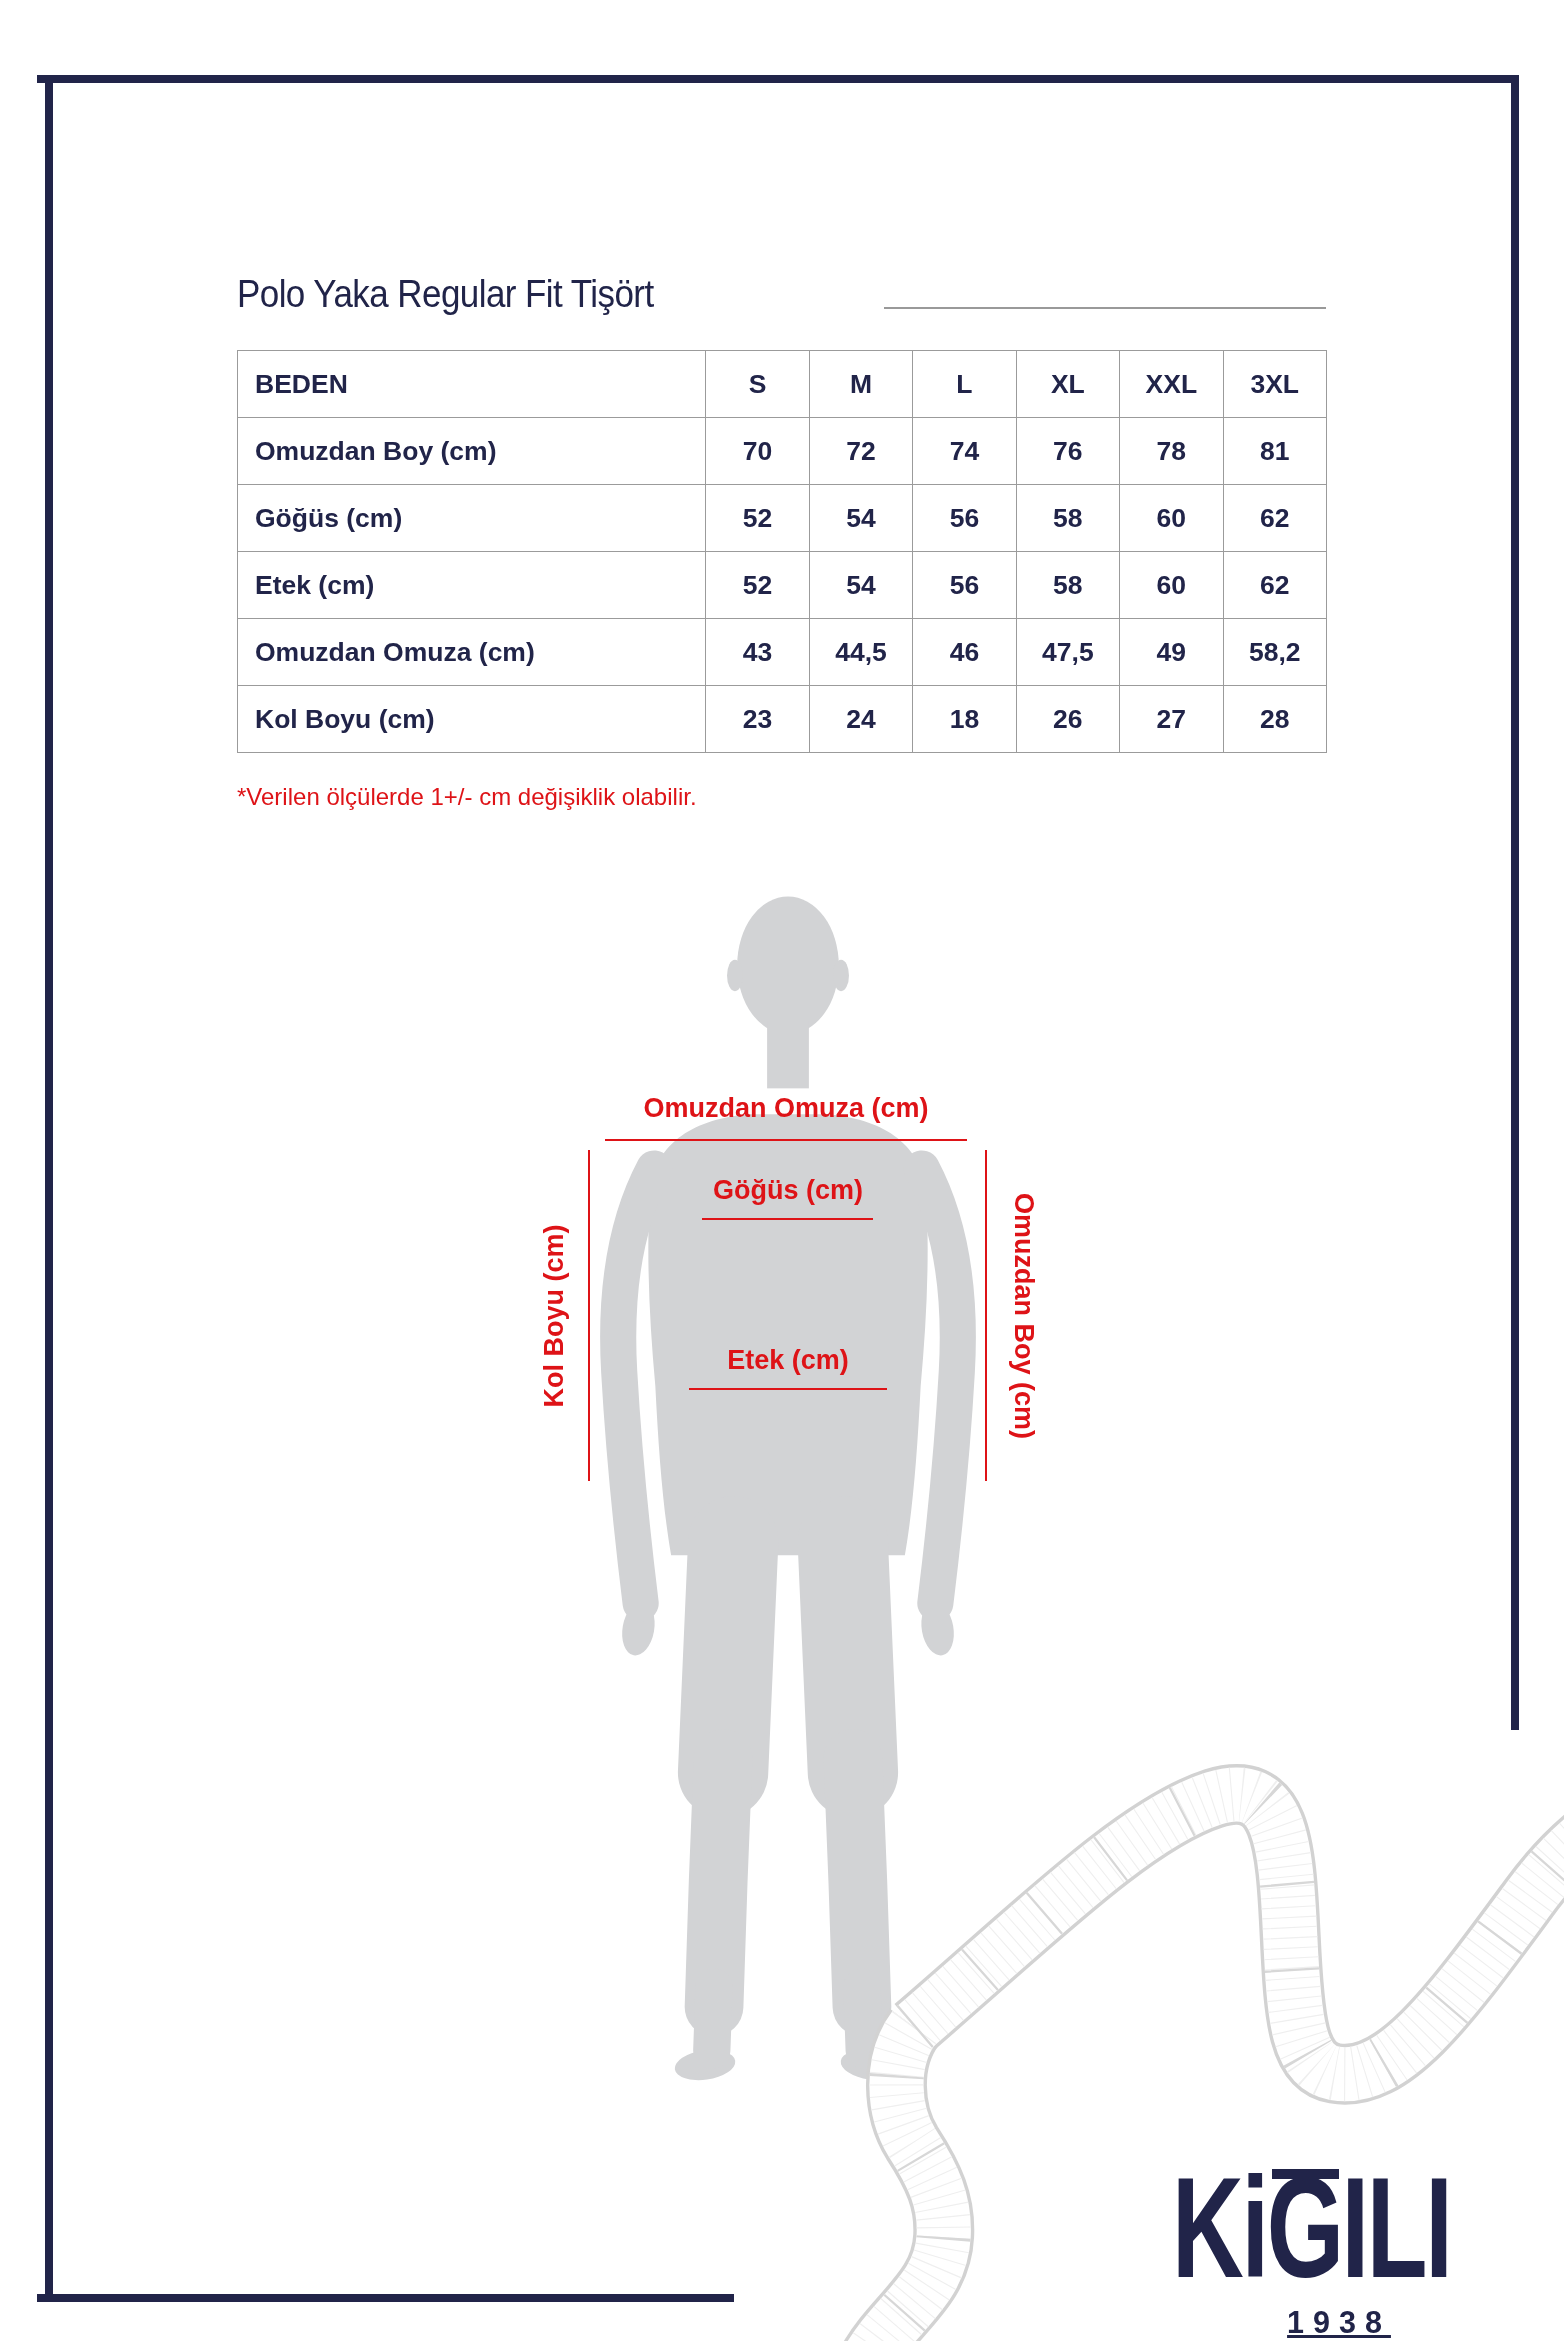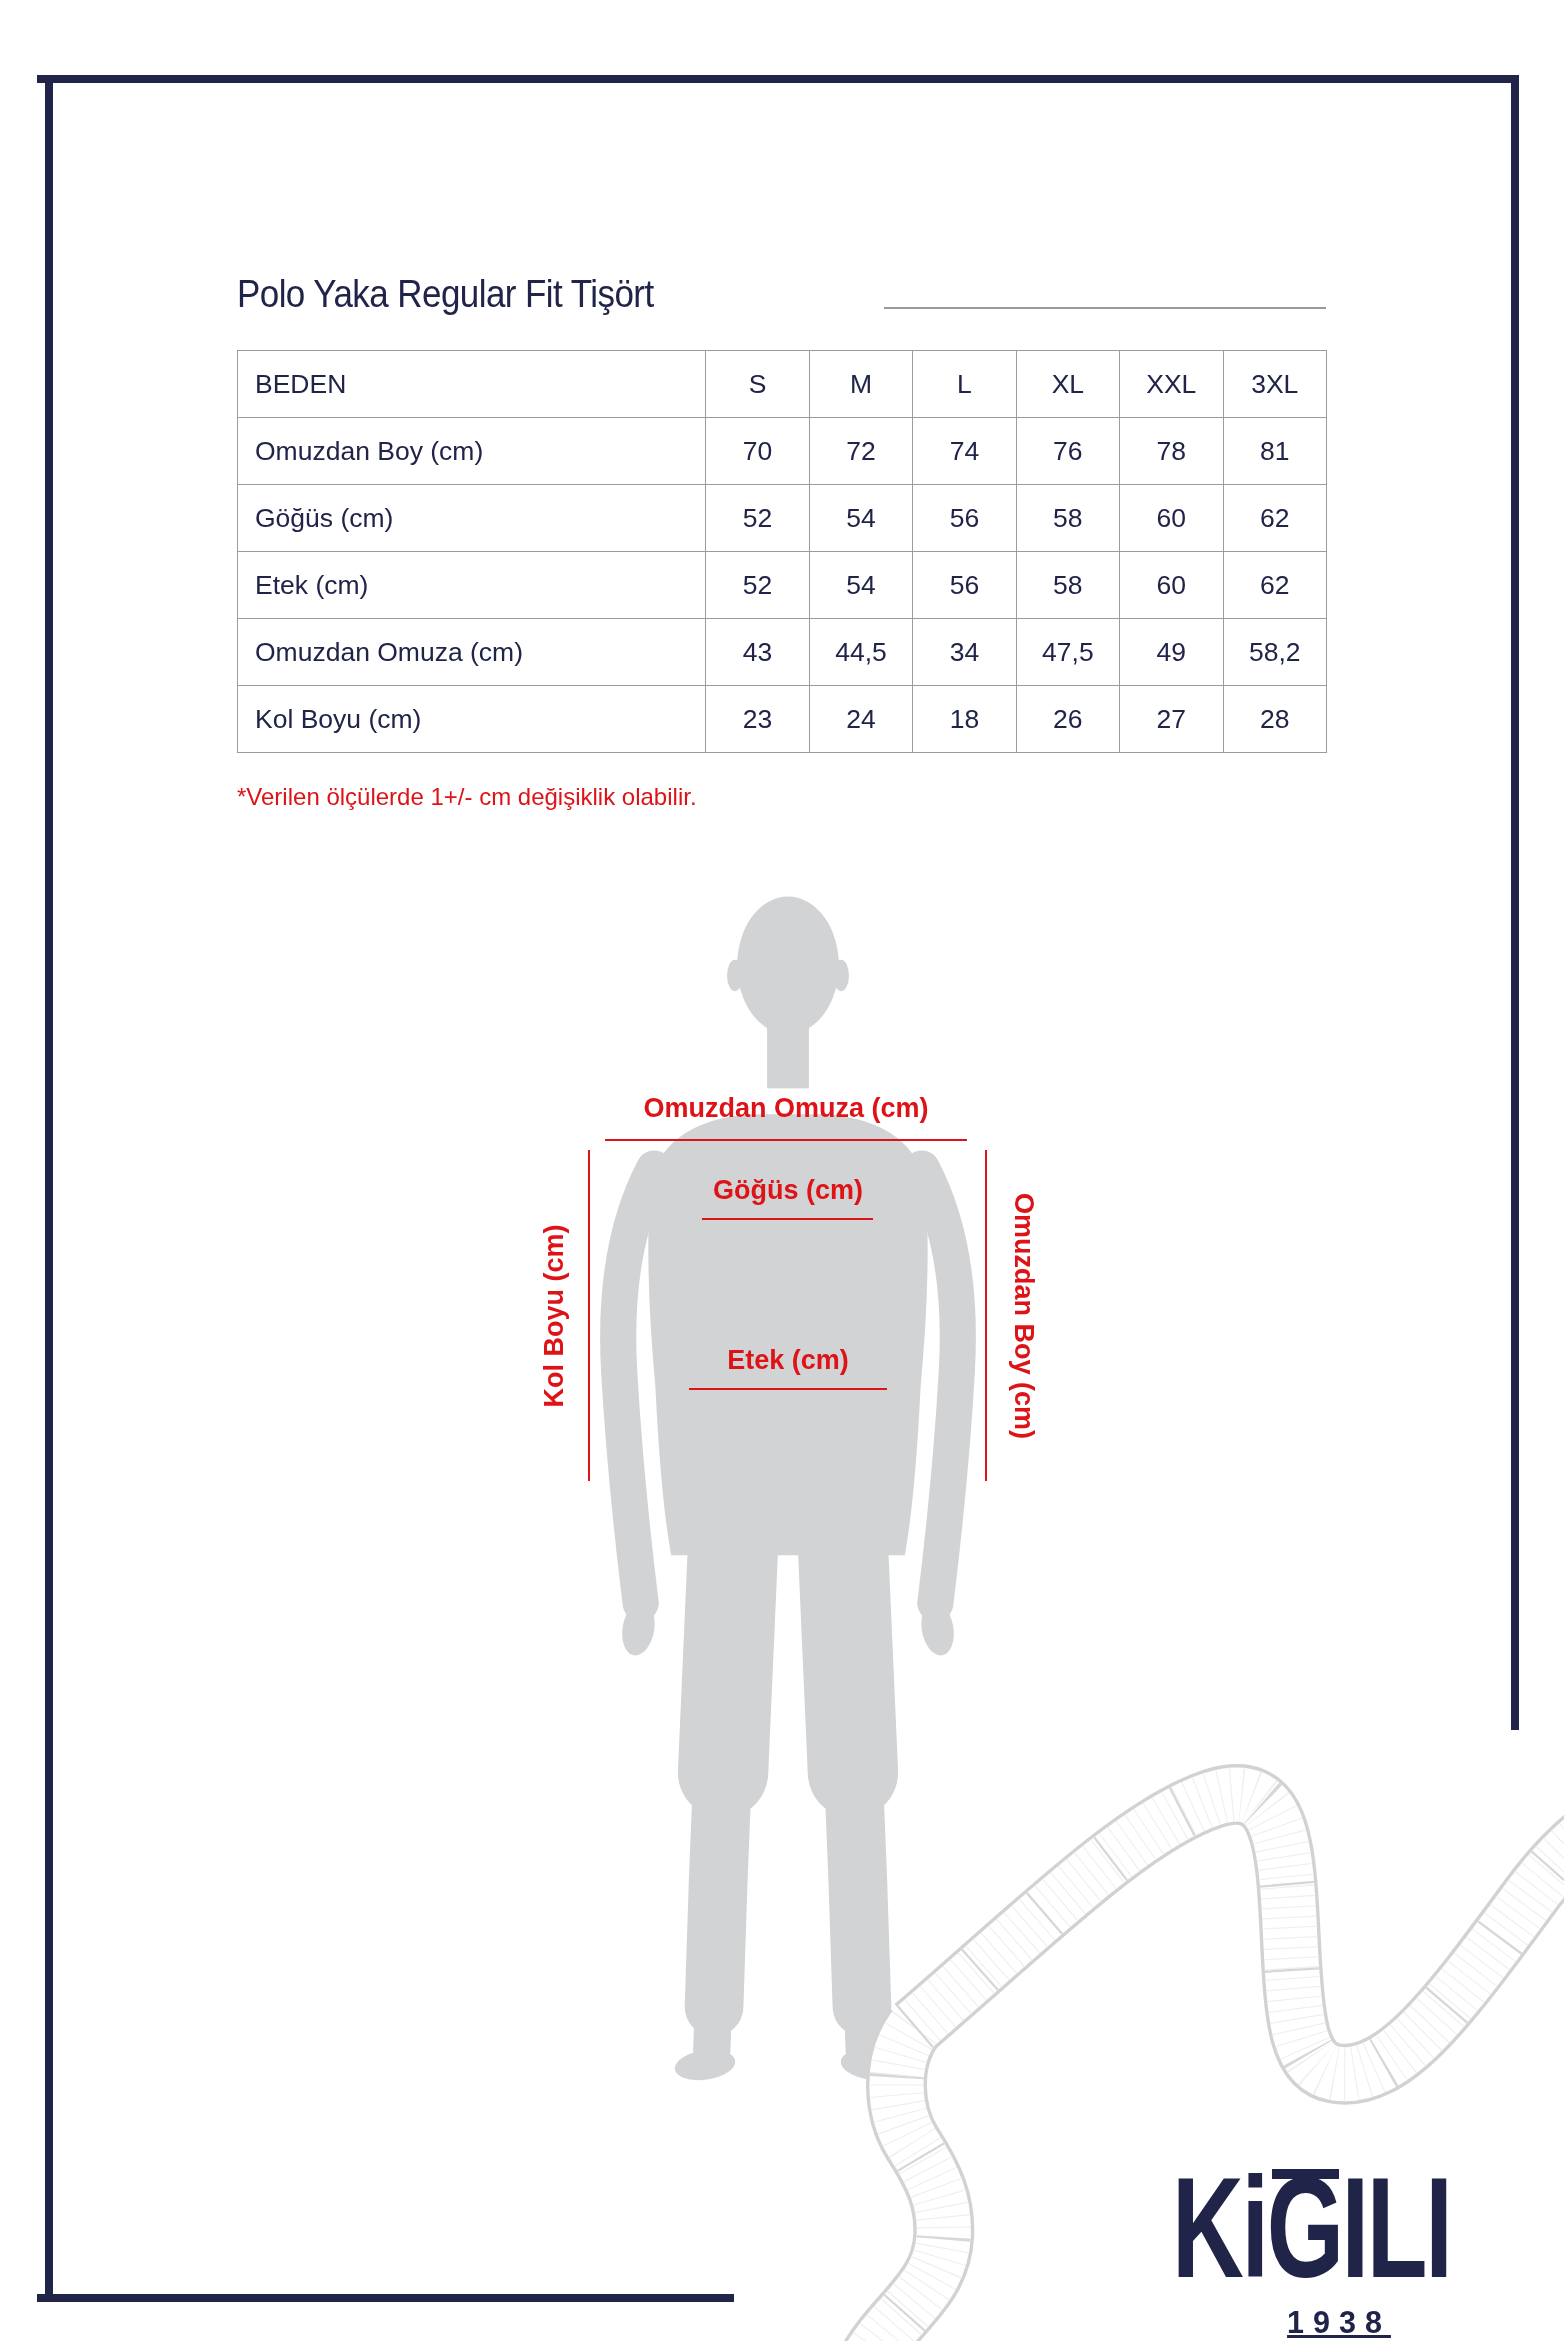--- a/index.html
+++ b/index.html
@@ -24,21 +24,21 @@
   
   .title{position:absolute;left:237px;top:255px;font-size:38px;line-height:1.2;
          color:var(--navy);letter-spacing:-0.6px;white-space:nowrap;}
   .title>span{display:inline-block;transform:scaleX(0.92);transform-origin:left center;}
   .title-rule{position:absolute;left:884px;top:290px;width:442px;height:1.7px;background:#999;}
 
   
   table.size{position:absolute;left:237px;top:333px;width:1090px;
              border-collapse:collapse;table-layout:fixed;}
   table.size th,table.size td{
-    border:1.7px solid var(--grid);height:67px;font-size:26.5px;font-weight:400;
+    border:1.7px solid var(--grid);height:67px;font-size:26.5px;font-weight:700;
     color:var(--navy);text-align:center;vertical-align:middle;padding:0;}
   table.size th:first-child,table.size td:first-child{
     text-align:left;padding-left:17px;width:43%;}
 
   
   .note{position:absolute;left:237px;top:766px;font-size:24px;color:var(--red);white-space:nowrap;}
 
   
   .figure-svg{position:absolute;left:565px;top:869px;}
   .tape-svg{position:absolute;left:649px;top:1615px;}
@@ -110,21 +110,21 @@
           <td>54</td>
           <td>56</td>
           <td>58</td>
           <td>60</td>
           <td>62</td>
         </tr>
         <tr>
           <td>Omuzdan Omuza (cm)</td>
           <td>43</td>
           <td>44,5</td>
-          <td>34</td>
+          <td>46</td>
           <td>47,5</td>
           <td>49</td>
           <td>58,2</td>
         </tr>
         <tr>
           <td>Kol Boyu (cm)</td>
           <td>23</td>
           <td>24</td>
           <td>18</td>
           <td>26</td>

